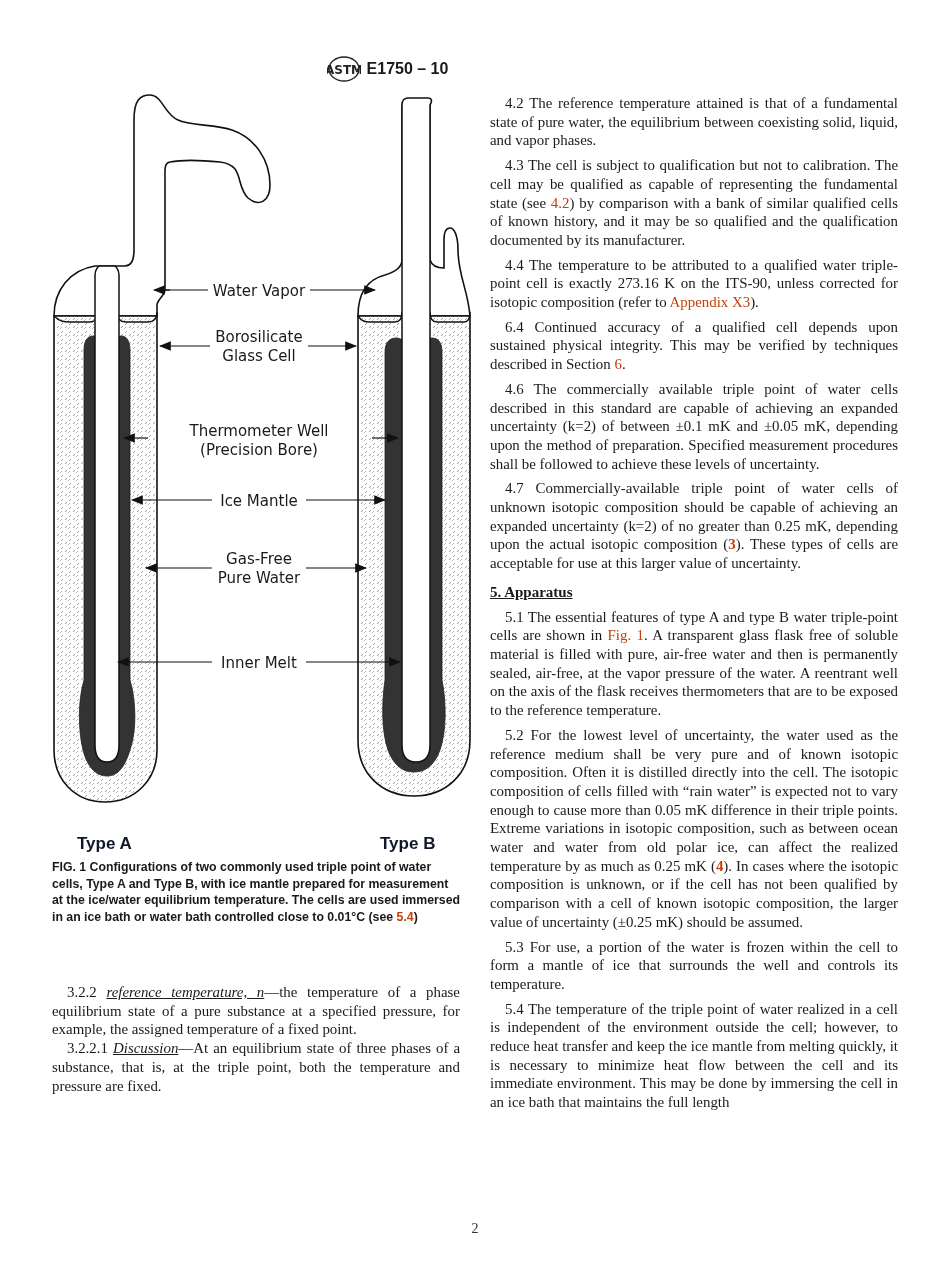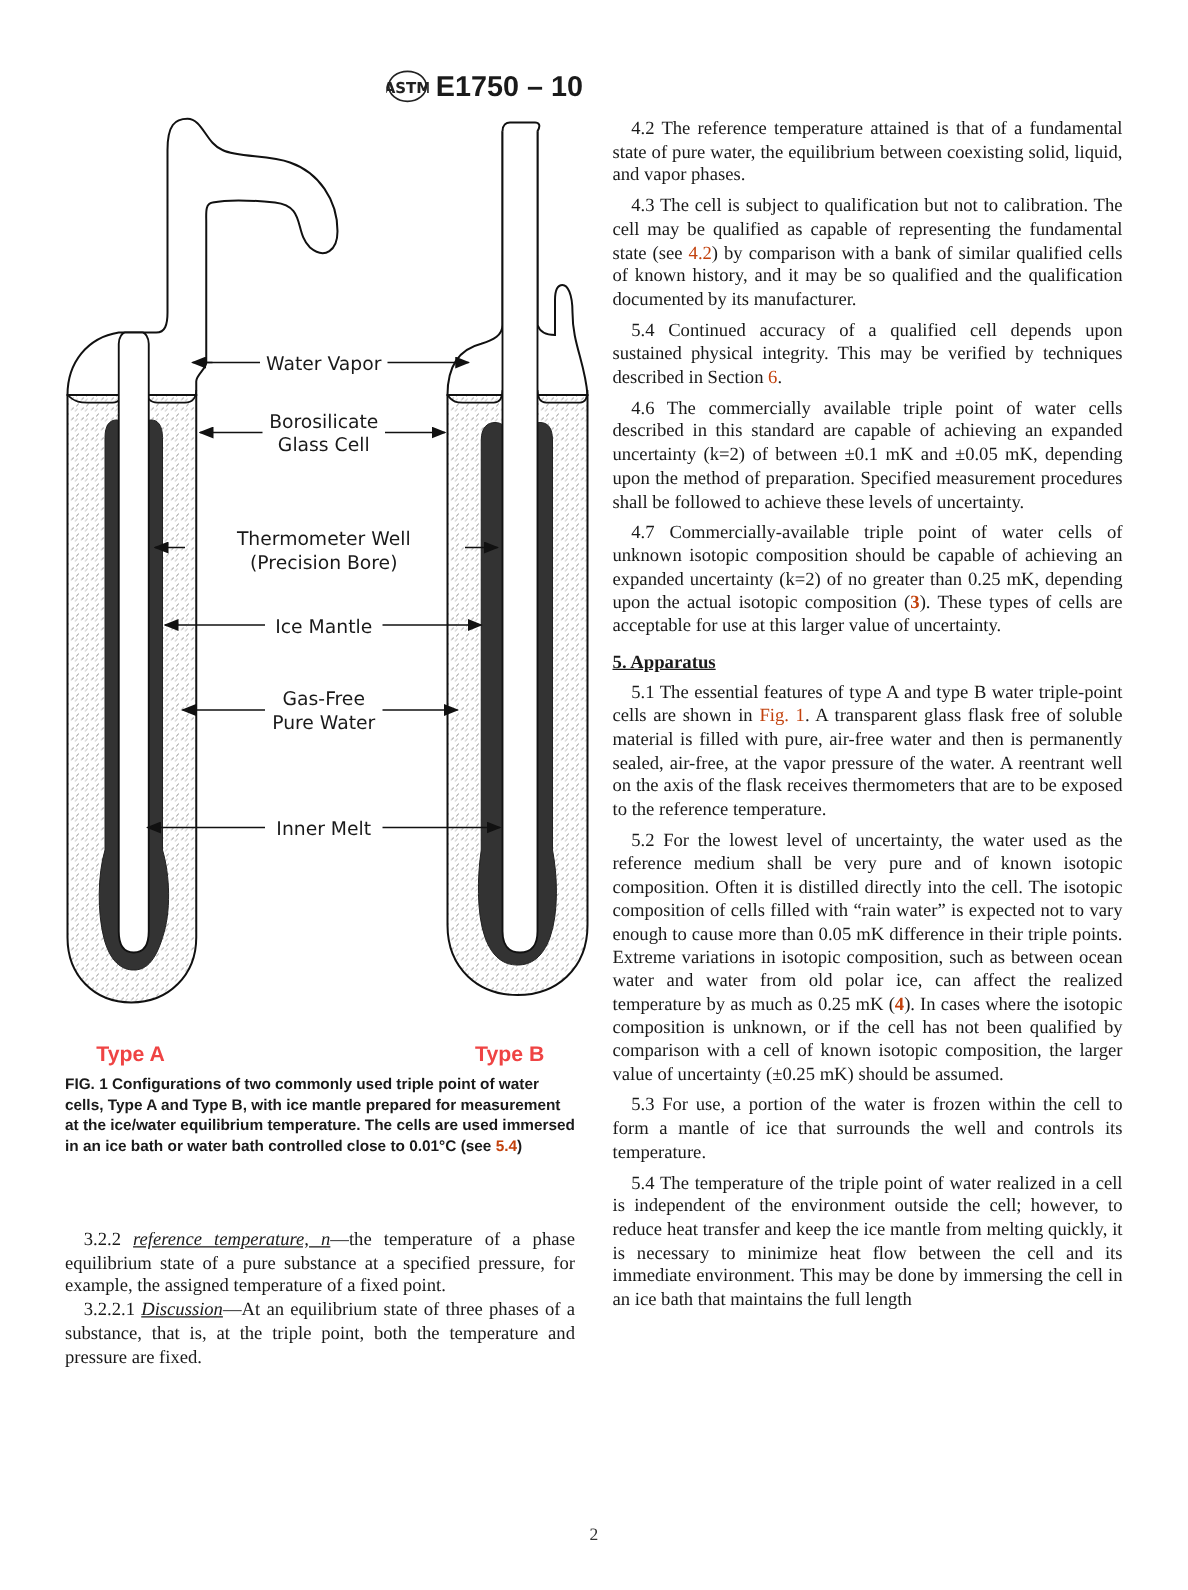--- a/index.html
+++ b/index.html
@@ -8,31 +8,31 @@
     font-family: "Liberation Serif", "DejaVu Serif", serif;
     color: #1a1a1a;
   }
   .header {
     position: absolute; top: 55px; left: 0; width: 775px;
     display: flex; justify-content: center; align-items: center; gap: 6px;
   }
   .header .logo { width: 34px; height: 28px; }
   .header .docid {
     font-family: "Liberation Sans", "DejaVu Sans", sans-serif;
-    font-weight: bold; font-size: 23px; color: #1a1a1a;
+    font-weight: bold; font-size: 16px; color: #1a1a1a;
   }
   .figure { position: absolute; left: 40px; top: 90px; width: 440px; height: 780px; }
   .figure svg { width: 440px; height: 780px; display: block; }
   .fig-label {
     font-family: "DejaVu Sans", sans-serif; font-size: 15px; fill: #1a1a1a;
   }
   .type-label {
     position: absolute; top: 834px;
     font-family: "Liberation Sans", "DejaVu Sans", sans-serif;
-    font-weight: bold; font-size: 17px; color: #ef4444;
+    font-weight: bold; font-size: 17px; color: #0f172a;
   }
   .caption {
     position: absolute; left: 52px; top: 859px; width: 408px;
     font-family: "Liberation Sans", "DejaVu Sans", sans-serif;
     font-weight: bold; font-size: 12.3px; line-height: 16.6px;
     text-align: left; color: #1a1a1a;
   }
   .link { color: #c2410c; }
   .col {
     position: absolute; font-size: 14.9px; line-height: 18.7px;
@@ -144,21 +144,24 @@
     <span>3.2.2.1 </span><em>Discussion</em><span>—At an equilibrium state of three phases of a substance, that is, at the triple point, both the temperature and pressure are fixed.</span>
   </p>
 </div>
 
 <div class="col col-right">
   <p class="para">4.2 The reference temperature attained is that of a fundamental state of pure water, the equilibrium between coexisting solid, liquid, and vapor phases.</p>
   <p class="para">
     <span>4.3 The cell is subject to qualification but not to calibration. The cell may be qualified as capable of representing the fundamental state (see </span><span class="link">4.2</span><span>) by comparison with a bank of similar qualified cells of known history, and it may be so qualified and the qualification documented by its manufacturer.</span>
   </p>
   <p class="para">
-    <span>5.4 Continued accuracy of a qualified cell depends upon sustained physical integrity. This may be verified by techniques described in Section </span><span class="link">6</span><span>.</span>
+    <span>4.4 The temperature to be attributed to a qualified water triple-point cell is exactly 273.16 K on the ITS-90, unless corrected for isotopic composition (refer to </span><span class="link">Appendix X3</span><span>).</span>
+  </p>
+  <p class="para">
+    <span>6.4 Continued accuracy of a qualified cell depends upon sustained physical integrity. This may be verified by techniques described in Section </span><span class="link">6</span><span>.</span>
   </p>
   <p class="para">4.6 The commercially available triple point of water cells described in this standard are capable of achieving an expanded uncertainty (k=2) of between ±0.1 mK and ±0.05 mK, depending upon the method of preparation. Specified measurement procedures shall be followed to achieve these levels of uncertainty.</p>
   <p class="para">
     <span>4.7 Commercially-available triple point of water cells of unknown isotopic composition should be capable of achieving an expanded uncertainty (k=2) of no greater than 0.25 mK, depending upon the actual isotopic composition (</span><b class="link">3</b><span>). These types of cells are acceptable for use at this larger value of uncertainty.</span>
   </p>
   <div class="heading">5.  Apparatus</div>
   <p class="para">
     <span>5.1 The essential features of type A and type B water triple-point cells are shown in </span><span class="link">Fig. 1</span><span>. A transparent glass flask free of soluble material is filled with pure, air-free water and then is permanently sealed, air-free, at the vapor pressure of the water. A reentrant well on the axis of the flask receives thermometers that are to be exposed to the reference temperature.</span>
   </p>
   <p class="para">

